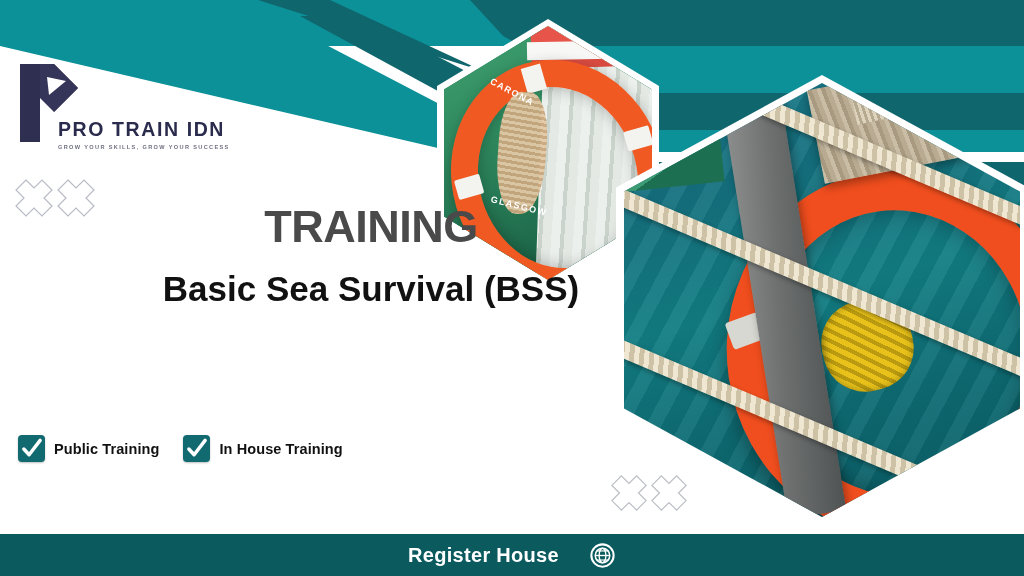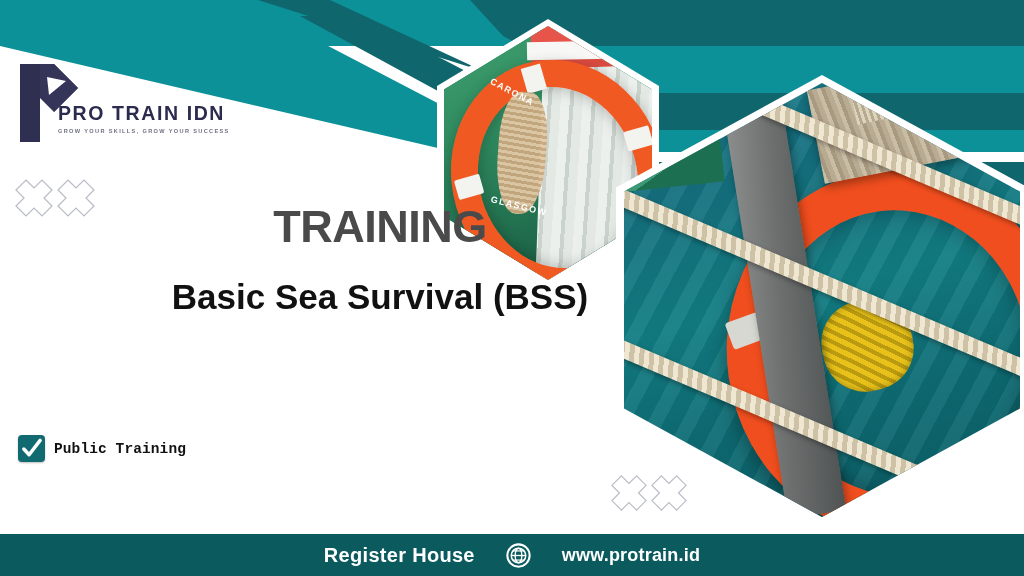--- a/index.html
+++ b/index.html
@@ -53,57 +53,57 @@
   }
   .footer-site{
     color:#ffffff;font-weight:bold;font-size:18px;letter-spacing:.2px;
   }
   .globe{width:27px;height:27px;flex:none;}
 
   
   .logo-wrap{position:absolute;left:14px;top:62px;width:230px;height:100px;}
   .logo-mark{position:absolute;left:0;top:0;width:66px;height:82px;}
   .logo-text{
-    position:absolute;left:44px;top:40px;width:190px;
+    position:absolute;left:44px;top:56px;width:190px;
   }
   .logo-title{
     font-size:19.5px;font-weight:bold;color:#2b2b4d;letter-spacing:1.6px;
     font-family:"Liberation Sans", sans-serif;white-space:nowrap;
   }
   .logo-tag{
     font-size:5.6px;font-weight:bold;color:#6f7080;letter-spacing:1.35px;
     margin-top:3px;white-space:nowrap;
   }
 
   
-  .headline{position:absolute;left:12px;top:204px;width:620px;text-align:center;}
+  .headline{position:absolute;left:3px;top:204px;width:620px;text-align:center;}
   .training{
     font-size:45px;font-weight:bold;color:#4a4a4a;letter-spacing:-0.5px;
     font-family:"Liberation Sans", sans-serif;line-height:1;
     margin-left:116px;
   }
   .subject{
-    margin-top:29px;margin-left:116px;
+    margin-top:21px;margin-left:116px;
     font-size:35px;font-weight:bold;color:#111111;
     font-family:"Liberation Sans", sans-serif;line-height:1.1;
   }
 
   
   .options{
     position:absolute;left:18px;top:435px;display:flex;align-items:center;gap:24px;
   }
   .option{display:flex;align-items:center;gap:9px;}
   .cbox{
     width:27px;height:27px;border-radius:4px;background:var(--check);
     position:relative;flex:none;box-shadow:0 1px 2px rgba(0,0,0,.25);
   }
   .cbox svg{position:absolute;left:2px;top:2px;}
   .option-label{
     font-size:14.5px;font-weight:bold;color:#111;letter-spacing:.1px;
-    font-family:Liberation Mono, monospace;white-space:nowrap;
+    font-family:Liberation Sans, sans-serif;white-space:nowrap;
   }
 
   
   .xdeco{position:absolute;display:flex;gap:2px;}
   .xdeco svg{display:block;}
   .xdeco-left{left:14px;top:178px;}
   .xdeco-bottom{left:610px;top:474px;}
 
   
   .hex{
@@ -273,29 +273,36 @@
   <div class="options">
     <div class="option">
       <div class="cbox">
         <svg width="23" height="23" viewBox="0 0 24 24">
           <path d="M4 12.5 L9.5 18.5 L21 3.5" fill="none" stroke="#ffffff" stroke-width="3.6" stroke-linecap="round" stroke-linejoin="round"></path>
         </svg>
       </div>
       <span class="option-label">Public Training</span>
     </div>
 
+    <div class="option">
+      <div class="cbox">
+        <svg width="23" height="23" viewBox="0 0 24 24">
+          <path d="M4 12.5 L9.5 18.5 L21 3.5" fill="none" stroke="#ffffff" stroke-width="3.6" stroke-linecap="round" stroke-linejoin="round"></path>
+        </svg>
+      </div>
+      <span class="option-label">In House Training</span>
+    </div>
 
   </div>
 
   <div class="footer">
     <span class="footer-label">Register House</span>
     <svg class="globe" viewBox="0 0 32 32">
       <circle cx="16" cy="16" r="13.2" fill="none" stroke="#ffffff" stroke-width="2.4"></circle>
       <circle cx="16" cy="16" r="8.6" fill="none" stroke="#ffffff" stroke-width="1.8"></circle>
       <ellipse cx="16" cy="16" rx="4" ry="8.6" fill="none" stroke="#ffffff" stroke-width="1.6"></ellipse>
       <line x1="7.4" y1="16" x2="24.6" y2="16" stroke="#ffffff" stroke-width="1.6"></line>
       <line x1="9" y1="10.6" x2="23" y2="10.6" stroke="#ffffff" stroke-width="1.4"></line>
       <line x1="9" y1="21.4" x2="23" y2="21.4" stroke="#ffffff" stroke-width="1.4"></line>
     </svg>
-    <span class="footer-site">www.protrain.id</span>
   </div>
 
 </div>
 
 </body></html>

